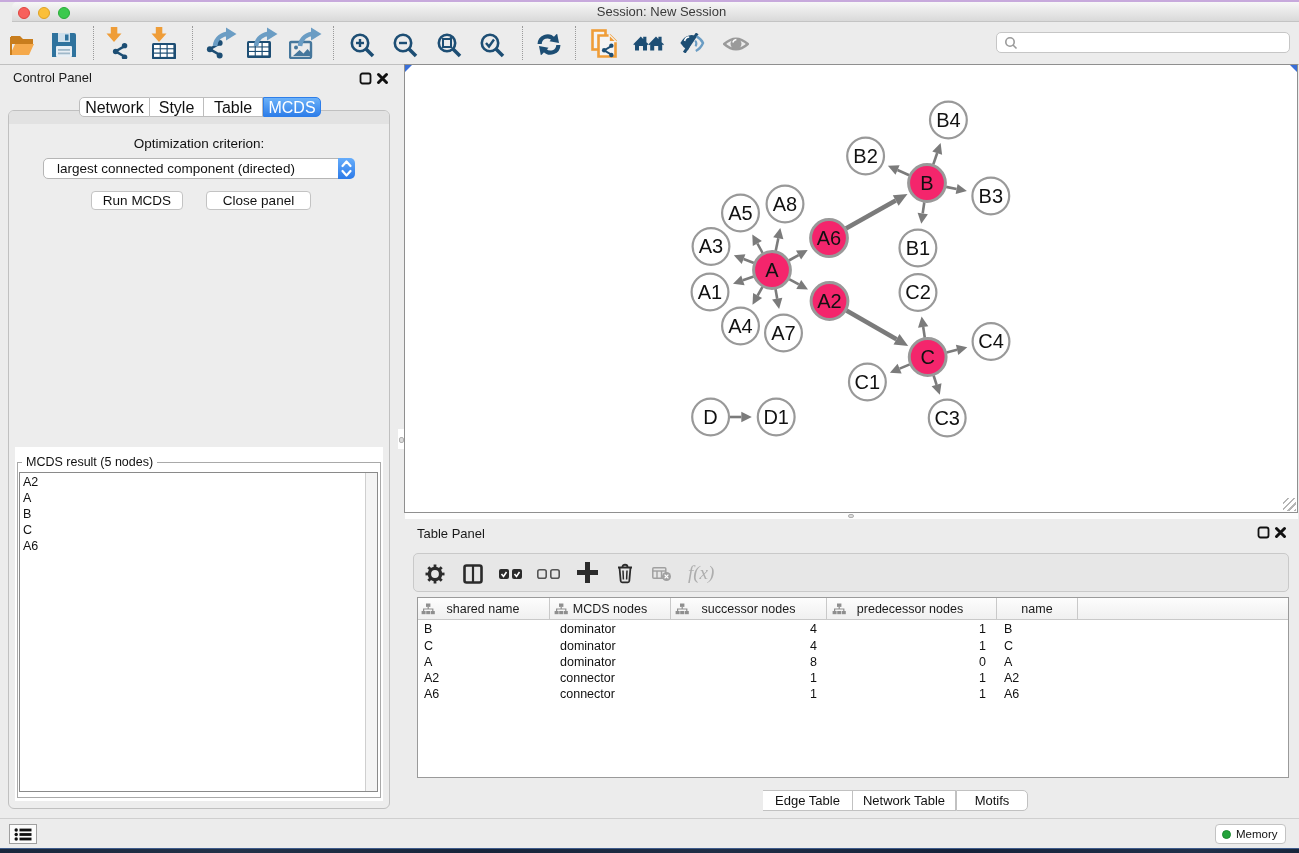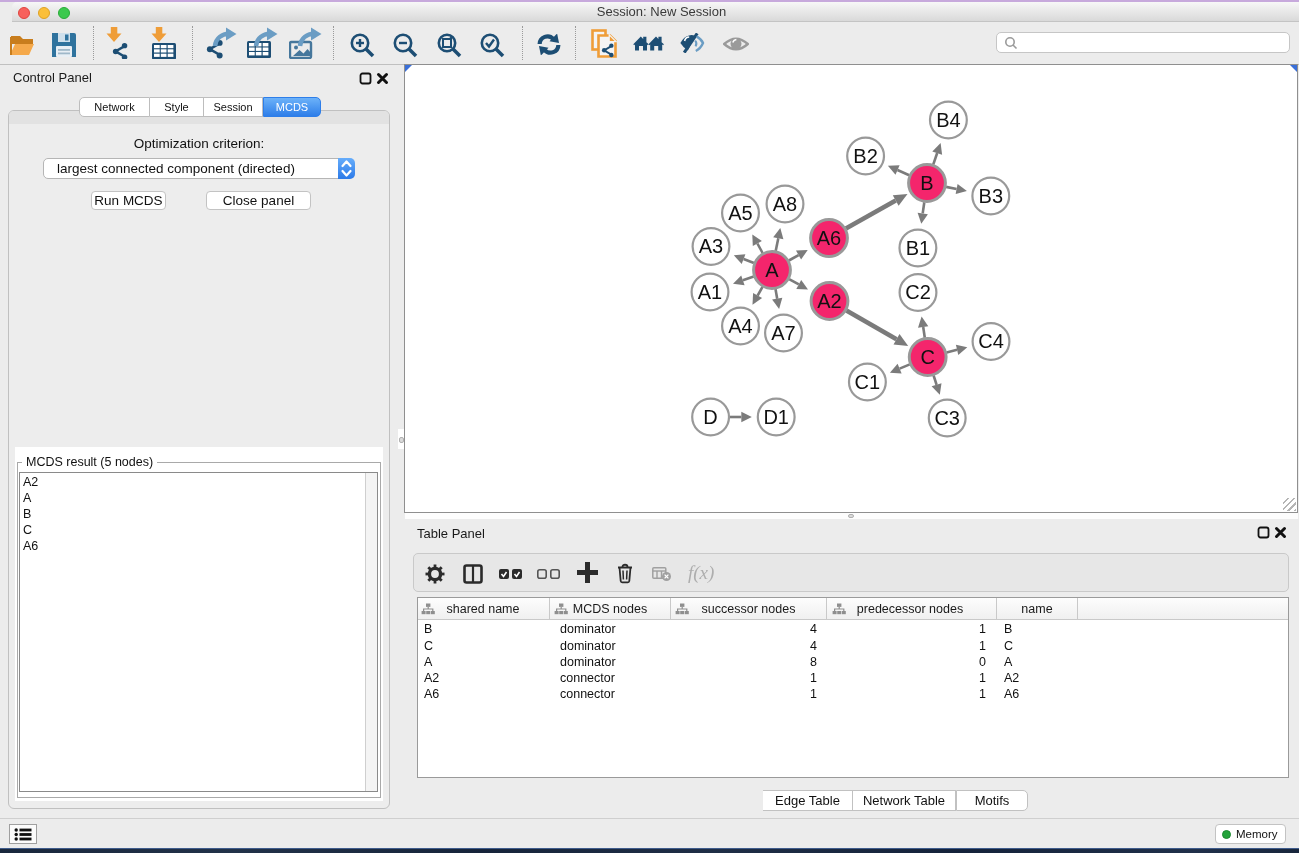--- a/index.html
+++ b/index.html
@@ -20,34 +20,34 @@
 
 #toolbar { left:0; top:22px; width:1299px; height:43px; background:#ececec; border-bottom:1px solid #c0c0c0; }
 .tbsep { position:absolute; top:4px; height:34px; width:0; border-left:1px dotted #9a9a9a; }
 .ticon { position:absolute; top:7px; }
 #searchbox { position:absolute; left:996px; top:10px; width:294px; height:21px; background:#fff;
   border:1px solid #c6c6c6; border-radius:5px; }
 
 #cp-title { left:13px; top:70px; font-size:13px; color:#1a1a1a; }
 .winbtn { position:absolute; }
 
-.tab { position:absolute; top:97px; height:20px; font-size:11px; text-align:center;
+.tab { position:absolute; top:97px; height:20px; font-size:16px; text-align:center;
   line-height:19px; background:#fff; border:1px solid #bdbdbd; color:#111; }
 .tabsel { background:linear-gradient(#6cb2f9,#2e7ee9); color:#fff; border-color:#2e7ee9; }
 #tabpane { left:8px; top:110px; width:382px; height:699px; background:#ededed;
   border:1px solid #c0c0c0; border-radius:6px; }
 #tabband { left:9px; top:111px; width:380px; height:13px; background:#e2e2e2; border-radius:5px 5px 0 0; }
 #optlabel { left:0px; top:136px; width:398px; text-align:center; font-size:13.5px; color:#111; }
 #cpselect { left:43px; top:158px; width:308px; height:21px; background:#fff;
   border:1px solid #b5b5b5; border-radius:5px; font-size:13.5px; color:#111; line-height:19px; padding-left:13px; }
 #cpspin { left:338px; top:158px; width:17px; height:21px; border-radius:0 5px 5px 0;
   background:linear-gradient(#66adfb,#2c7ae8); }
 .btn { position:absolute; height:19px; background:#fff; border:1px solid #c3c3c3;
   border-radius:4px; font-size:13.5px; color:#111; text-align:center; line-height:17px; }
-#btnrun { left:91px; top:191px; width:75px; }
+#btnrun { left:91px; top:191px; width:92px; }
 #btnclose { left:206px; top:191px; width:105px; }
 
 #fswhite { left:15px; top:447px; width:368px; height:354px; background:#fff; }
 #fs { left:17px; top:462px; width:364px; height:336px; border:1px solid #a9a9a9; }
 #fslegend { left:22px; top:455px; background:#fff; padding:0 4px; font-size:12.5px; color:#111; }
 #fslist { left:19px; top:472px; width:359px; height:320px; background:#fff; border:1px solid #8a8a8a; }
 #fslist .item { position:absolute; left:3px; font-size:12.5px; color:#111; }
 #fsscroll { position:absolute; right:0px; top:0px; width:12px; height:318px; background:#f4f4f4; border-left:1px solid #cfcfcf; }
 
 #netwin { left:404px; top:64px; width:894px; height:449px; background:#fff; border:1px solid #8f8f8f; }
@@ -254,21 +254,21 @@
 <svg class="winbtn" style="left:359px; top:72px" width="13" height="13" viewBox="0 0 13 13">
     <rect x="1.5" y="1.5" width="10" height="10" rx="2" fill="none" stroke="#111" stroke-width="1.8"></rect>
   </svg>
 <svg class="winbtn" style="left:376px; top:72px" width="13" height="13" viewBox="0 0 13 13">
     <path d="M2.5 2.5 L10.5 10.5 M10.5 2.5 L2.5 10.5" stroke="#111" stroke-width="3" stroke-linecap="round"></path>
   </svg>
 <div class="abs" id="tabpane"></div>
 <div class="abs" id="tabband"></div>
 <div class="tab" style="left:79px; width:71px; border-radius:5px 0 0 5px;">Network</div>
 <div class="tab" style="left:150px; width:54px; border-left:none;">Style</div>
-<div class="tab" style="left:204px; width:59px; border-left:none;">Session</div>
+<div class="tab" style="left:204px; width:59px; border-left:none;">Table</div>
 <div class="tab tabsel" style="left:263px; width:58px; border-radius:0 5px 5px 0;">MCDS</div>
 <div class="abs" id="optlabel">Optimization criterion:</div>
 <div class="abs" id="cpselect">largest connected component (directed)</div>
 <div class="abs" id="cpspin"><svg width="17" height="21" viewBox="0 0 17 21">
       <path d="M4.5 8 L8.5 3.5 L12.5 8" fill="none" stroke="#fff" stroke-width="2.2" stroke-linecap="round" stroke-linejoin="round"></path>
       <path d="M4.5 13 L8.5 17.5 L12.5 13" fill="none" stroke="#fff" stroke-width="2.2" stroke-linecap="round" stroke-linejoin="round"></path>
     </svg></div>
 <div class="btn" id="btnrun">Run MCDS</div>
 <div class="btn" id="btnclose">Close panel</div>
 <div class="abs" id="fswhite"></div>

